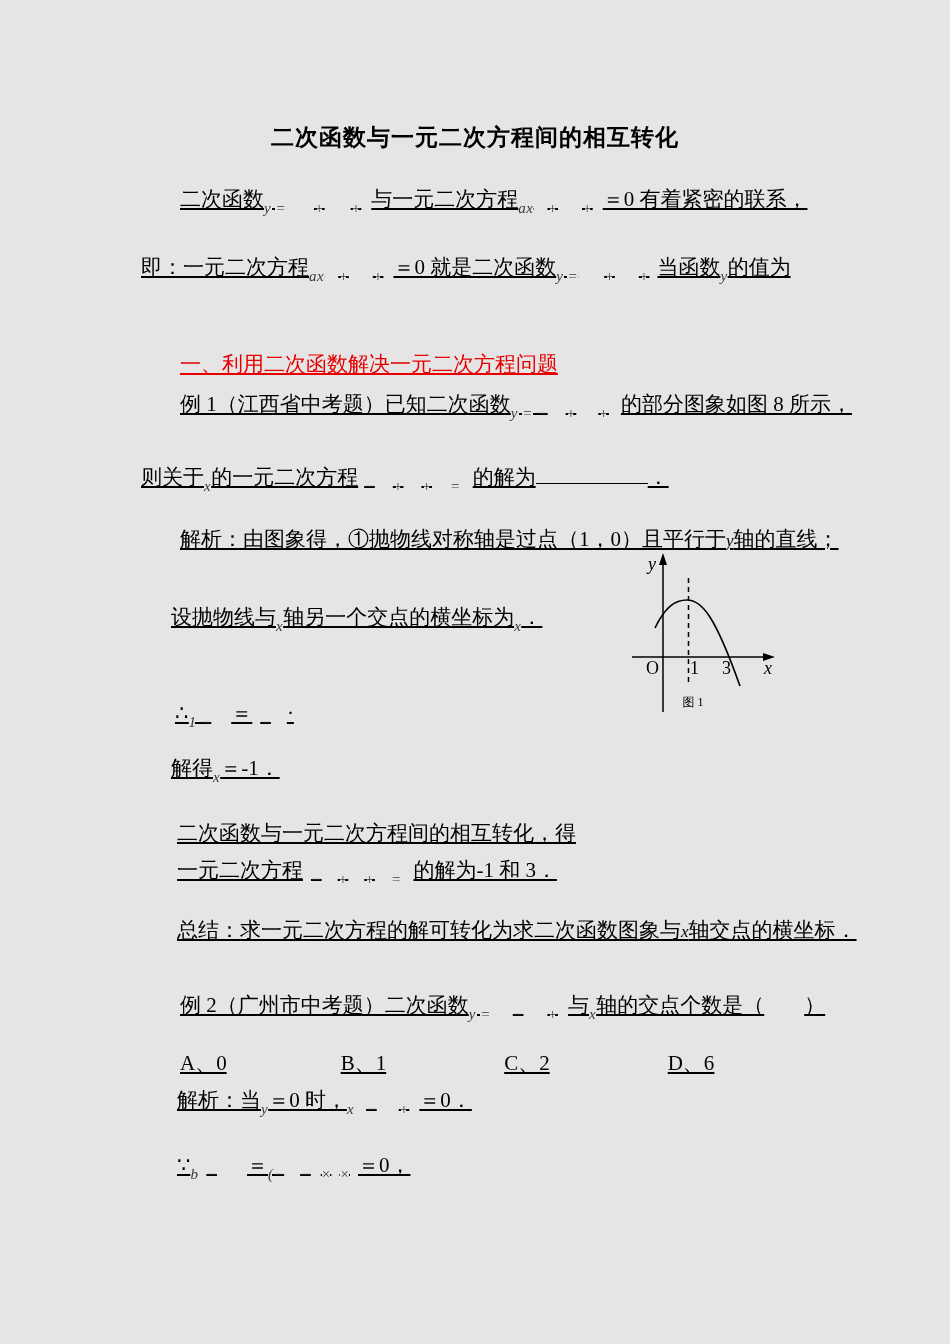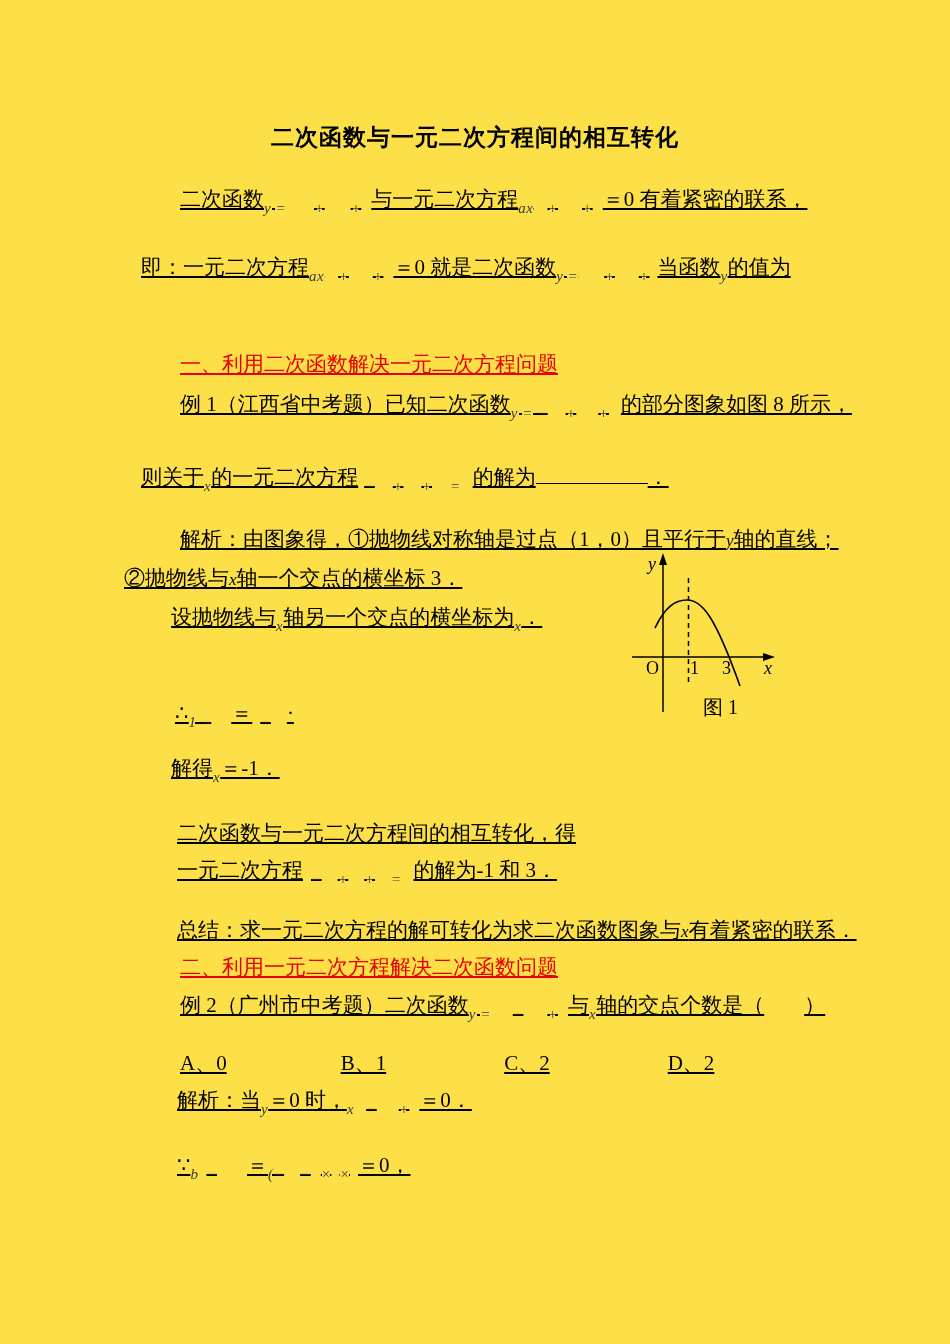--- a/index.html
+++ b/index.html
@@ -5,21 +5,21 @@
   :root { --accent: #e60000; }
   * { margin: 0; padding: 0; box-sizing: border-box; }
   html, body { background: #ffffff; }
   body {
     width: 950px; height: 1344px;
     position: relative;
     font-family: "Liberation Serif", "DejaVu Serif", serif;
     color: #000;
     overflow: hidden;
   }
-  .page { position: absolute; inset: 0; background: #fde047; }
+  .page { position: absolute; inset: 0; background: #e5e5e5; }
   .doc-title {
     position: absolute; top: 122px; left: 0; width: 100%;
     text-align: center; font-weight: bold; font-size: 23px;
     letter-spacing: 1px;
   }
   .line {
     position: absolute;
     font-size: 21px;
     line-height: 1.25;
     white-space: nowrap;
@@ -39,21 +39,21 @@
   .seg-g { display: inline-block; }
   .seg-u {
     display: inline-block;
     height: 1.0em;
     border-bottom: 1.6px solid #000;
     vertical-align: baseline;
   }
   .figure-svg { position: absolute; left: 616px; top: 548px; }
   .figure-caption {
     position: absolute; left: 648px; top: 694px; width: 90px;
-    text-align: right; font-size: 20px;
+    text-align: center; font-size: 12px;
   }
   svg text { font-family: "Liberation Serif", "DejaVu Serif", serif; }
   .axis-label { font-size: 18px; font-style: italic; }
   .tick-label { font-size: 18px; font-style: normal; }
 </style>
 </head>
 <body>
 
 <div class="page">
 
@@ -61,35 +61,33 @@
 
   <div class="line" style="top:186px; left:180px;"><span class="seg-n">二次函数</span><span class="seg-s">y =</span><span class="seg-g" style="width: 28px;"></span><span class="seg-s">+</span><span class="seg-g" style="width: 26px;"></span><span class="seg-s">+</span><span class="seg-g" style="width: 10px;"></span><span class="seg-n">与一元二次方程</span><span class="seg-s">ax</span><span class="seg-g" style="width: 14px;"></span><span class="seg-s">+</span><span class="seg-g" style="width: 24px;"></span><span class="seg-s">+</span><span class="seg-g" style="width: 10px;"></span><span class="seg-n">＝0 有着紧密的联系，</span></div>
   <div class="line" style="top:254px; left:141px;"><span class="seg-n">即：一元二次方程</span><span class="seg-s">ax</span><span class="seg-g" style="width: 14px;"></span><span class="seg-s">+</span><span class="seg-g" style="width: 24px;"></span><span class="seg-s">+</span><span class="seg-g" style="width: 10px;"></span><span class="seg-n">＝0 就是二次函数</span><span class="seg-s">y =</span><span class="seg-g" style="width: 26px;"></span><span class="seg-s">+</span><span class="seg-g" style="width: 24px;"></span><span class="seg-s">+</span><span class="seg-g" style="width: 8px;"></span><span class="seg-n">当函数</span><span class="seg-s">y</span><span class="seg-n">的值为</span></div>
 
   <div class="line red" style="top:351px; left:180px;"><span class="seg-n">一、利用二次函数解决一元二次方程问题</span></div>
 
   <div class="line" style="top:391px; left:180px;"><span class="seg-n">例 1（江西省中考题）已知二次函数</span><span class="seg-s">y = −</span><span class="seg-g" style="width: 18px;"></span><span class="seg-s">+</span><span class="seg-g" style="width: 22px;"></span><span class="seg-s">+</span><span class="seg-g" style="width: 12px;"></span><span class="seg-n">的部分图象如图 8 所示，</span></div>
   <div class="line" style="top:463px; left:141px;"><span class="seg-n">则关于</span><span class="seg-s">x</span><span class="seg-n">的一元二次方程</span><span class="seg-g" style="width: 6px;"></span><span class="seg-s">−</span><span class="seg-g" style="width: 18px;"></span><span class="seg-s">+</span><span class="seg-g" style="width: 18px;"></span><span class="seg-s">+</span><span class="seg-g" style="width: 18px;"></span><span class="seg-s">=</span><span class="seg-g" style="width: 12px;"></span><span class="seg-n">的解为</span><span class="seg-u" style="width: 112px;"></span><span class="seg-n">．</span></div>
 
   <div class="line" style="top:526px; left:180px;"><span class="seg-n">解析：由图象得，①抛物线对称轴是过点（1，0）且平行于</span><span class="seg-i">y</span><span class="seg-n">轴的直线；</span></div>
-  <div class="line" style="top:565px; left:124px;"><span class="seg-n">②抛物线与</span><span class="seg-i">x</span><span class="seg-n">轴一个交点的横坐标 3．</span></div>
   <div class="line" style="top:604px; left:171px;"><span class="seg-n">设抛物线与</span><span class="seg-s">x</span><span class="seg-n">轴另一个交点的横坐标为</span><span class="seg-s">x</span><span class="seg-n">．</span></div>
 
   <div class="line" style="top:700px; left:175px;"><span class="seg-n">∴</span><span class="seg-s">1 −</span><span class="seg-g" style="width: 20px;"></span><span class="seg-n">＝</span><span class="seg-g" style="width: 8px;"></span><span class="seg-s">−</span><span class="seg-g" style="width: 16px;"></span><span class="seg-n">·</span></div>
   <div class="line" style="top:755px; left:171px;"><span class="seg-n">解得</span><span class="seg-s">x</span><span class="seg-n">＝-1．</span></div>
 
   <div class="line" style="top:820px; left:177px;"><span class="seg-n">二次函数与一元二次方程间的相互转化，得</span></div>
   <div class="line" style="top:857px; left:177px;"><span class="seg-n">一元二次方程</span><span class="seg-g" style="width: 8px;"></span><span class="seg-s">−</span><span class="seg-g" style="width: 16px;"></span><span class="seg-s">+</span><span class="seg-g" style="width: 16px;"></span><span class="seg-s">+</span><span class="seg-g" style="width: 16px;"></span><span class="seg-s">=</span><span class="seg-g" style="width: 12px;"></span><span class="seg-n">的解为-1 和 3．</span></div>
 
-  <div class="line" style="top:917px; left:177px;"><span class="seg-n">总结：求一元二次方程的解可转化为求二次函数图象与</span><span class="seg-i">x</span><span class="seg-n">有着紧密的联系．</span></div>
+  <div class="line" style="top:917px; left:177px;"><span class="seg-n">总结：求一元二次方程的解可转化为求二次函数图象与</span><span class="seg-i">x</span><span class="seg-n">轴交点的横坐标．</span></div>
 
-  <div class="line red" style="top:954px; left:180px;"><span class="seg-n">二、利用一元二次方程解决二次函数问题</span></div>
 
   <div class="line" style="top:992px; left:180px;"><span class="seg-n">例 2（广州市中考题）二次函数</span><span class="seg-s">y =</span><span class="seg-g" style="width: 22px;"></span><span class="seg-s">−</span><span class="seg-g" style="width: 24px;"></span><span class="seg-s">+</span><span class="seg-g" style="width: 10px;"></span><span class="seg-n">与</span><span class="seg-s">x</span><span class="seg-n">轴的交点个数是（</span><span class="seg-g" style="width: 40px;"></span><span class="seg-n">）</span></div>
-  <div class="line" style="top:1050px; left:180px;"><span class="seg-n">A、0</span><span class="seg-g" style="width: 114px;"></span><span class="seg-n">B、1</span><span class="seg-g" style="width: 118px;"></span><span class="seg-n">C、2</span><span class="seg-g" style="width: 118px;"></span><span class="seg-n">D、2</span></div>
+  <div class="line" style="top:1050px; left:180px;"><span class="seg-n">A、0</span><span class="seg-g" style="width: 114px;"></span><span class="seg-n">B、1</span><span class="seg-g" style="width: 118px;"></span><span class="seg-n">C、2</span><span class="seg-g" style="width: 118px;"></span><span class="seg-n">D、6</span></div>
   <div class="line" style="top:1087px; left:177px;"><span class="seg-n">解析：当</span><span class="seg-s">y</span><span class="seg-n">＝0 时，</span><span class="seg-s">x</span><span class="seg-g" style="width: 12px;"></span><span class="seg-s">−</span><span class="seg-g" style="width: 22px;"></span><span class="seg-s">+</span><span class="seg-g" style="width: 10px;"></span><span class="seg-n">＝0．</span></div>
   <div class="line" style="top:1152px; left:177px;"><span class="seg-n">∵</span><span class="seg-s">b</span><span class="seg-g" style="width: 8px;"></span><span class="seg-s">−</span><span class="seg-g" style="width: 30px;"></span><span class="seg-n">＝</span><span class="seg-s">(−</span><span class="seg-g" style="width: 16px;"></span><span class="seg-s">−</span><span class="seg-g" style="width: 10px;"></span><span class="seg-s">×</span><span class="seg-g" style="width: 8px;"></span><span class="seg-s">×</span><span class="seg-g" style="width: 8px;"></span><span class="seg-n">＝0，</span></div>
 
   <svg class="figure-svg" width="195" height="180" viewBox="0 0 195 180">
 
     <line x1="47" y1="14" x2="47" y2="164" stroke="#000" stroke-width="1.5"></line>
     <polygon points="47,5 43,17 51,17" fill="#000"></polygon>
 
     <line x1="16" y1="109" x2="150" y2="109" stroke="#000" stroke-width="1.5"></line>
     <polygon points="159,109 147,105 147,113" fill="#000"></polygon>

